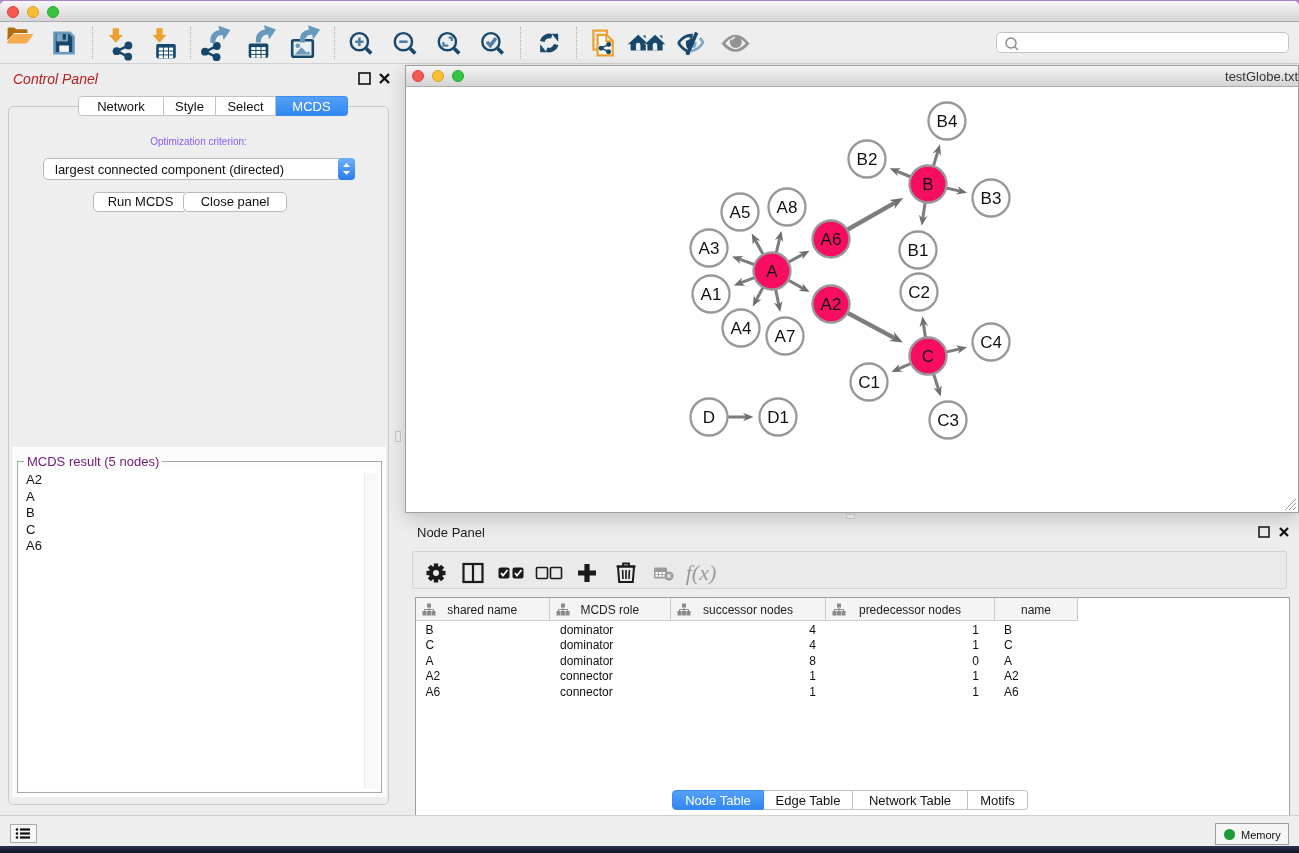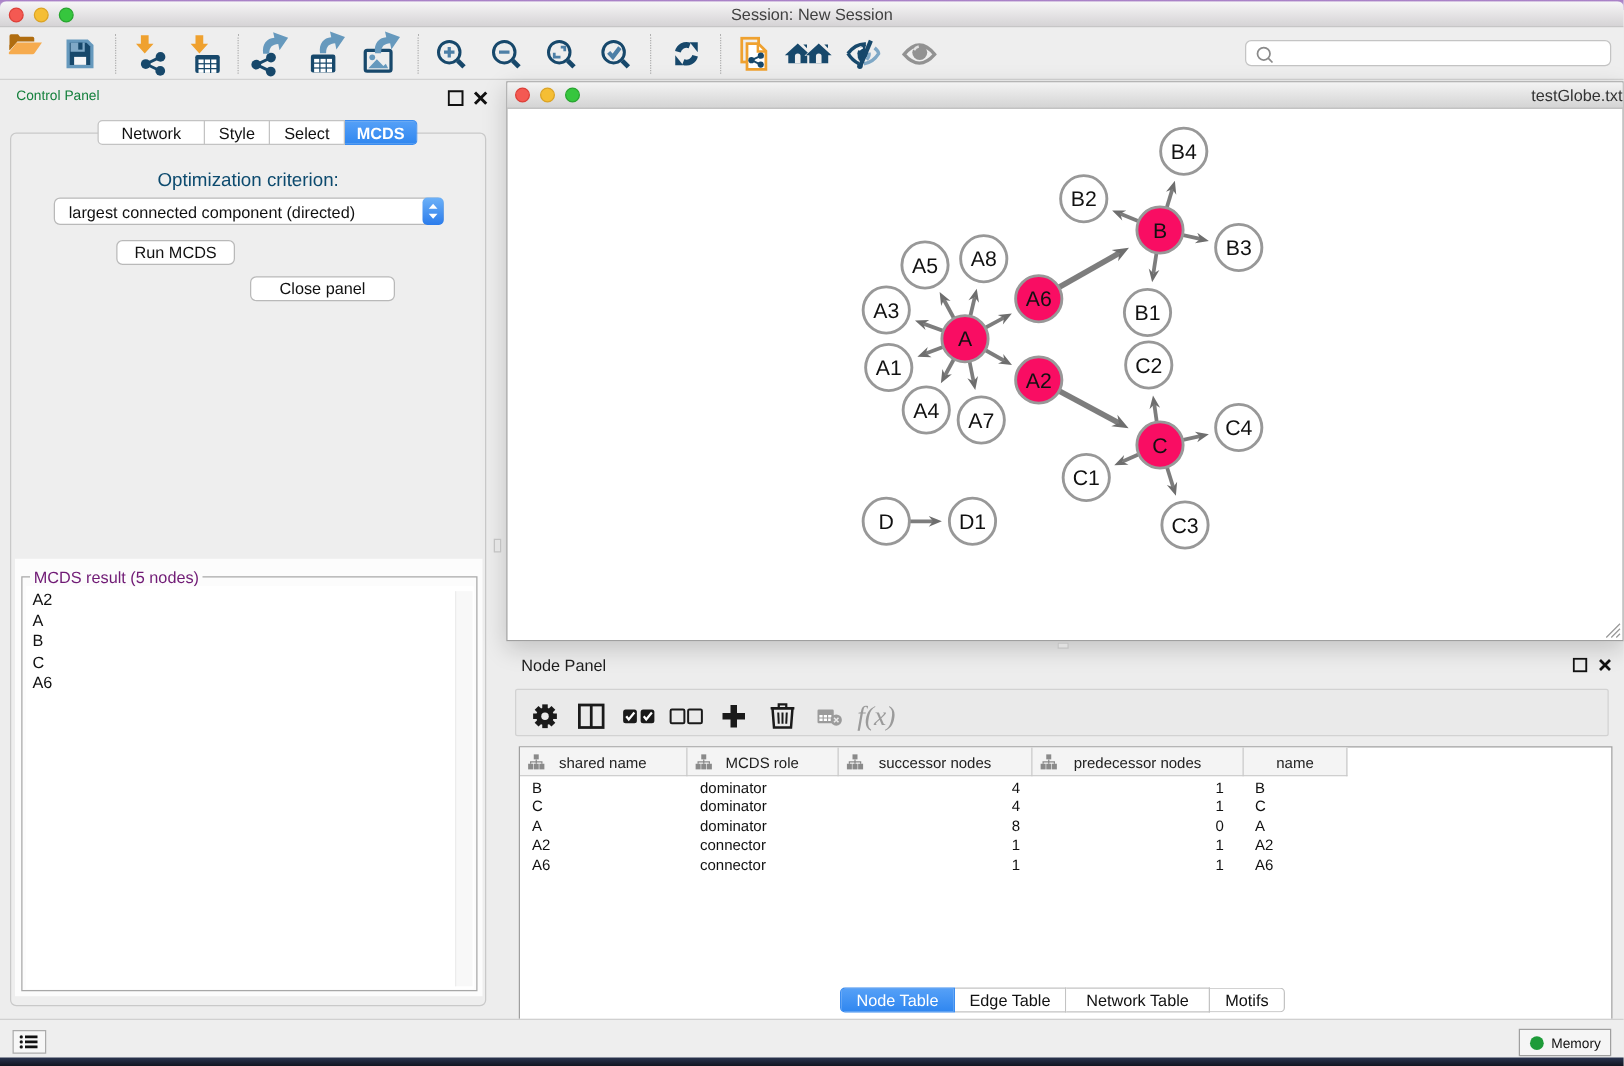--- a/index.html
+++ b/index.html
@@ -21,44 +21,44 @@
     font-size:13px; color:#404040; }
 
   
   #toolbar { left:0; top:22px; width:1299px; height:42px; background:#eeeeee; border-bottom:1px solid #d2d2d2; }
   .sep { position:absolute; top:5px; height:32px; width:0; border-left:1px dotted #b0b0b0; }
   .ticon { position:absolute; top:0; }
   #searchbox { position:absolute; left:996px; top:10px; width:293px; height:21px; background:#fff;
     border:1px solid #c4c4c4; border-radius:5px; }
 
   
-  #cpanel-title { left:13px; top:71px; font-size:11px; color:#15803d; }
+  #cpanel-title { left:13px; top:71px; font-size:14px; color:#b91c1c;font-style:italic; }
   #cpanel-body { left:8px; top:106px; width:381px; height:699px; background:#eeeeee;
     border:1px solid #c9c9c9; border-radius:5px; }
   .tabrow { position:absolute; display:flex; }
   .tab { height:20px; background:#fff; border:1px solid #c3c3c3; border-left:none;
     font-size:13px; color:#111; display:flex; align-items:center; justify-content:center; }
   .tab.first { border-left:1px solid #c3c3c3; border-radius:4px 0 0 4px; }
   .tab.last { border-radius:0 4px 4px 0; }
   .tab.sel { background:linear-gradient(#55a0f7,#3087f0); color:#fff; border-color:#3a8cf0; }
   #cp-tabs { left:78px; top:96px; }
   #cp-tabs .tab:nth-child(1){ width:86px; }
   #cp-tabs .tab:nth-child(2){ width:52px; }
   #cp-tabs .tab:nth-child(3){ width:60px; }
-  #cp-tabs .tab:nth-child(4){ width:58px;font-weight:bold; }
-  #optlabel { left:0; top:136px; width:397px; text-align:center; font-size:15px; color:#0c4a6e; }
+  #cp-tabs .tab:nth-child(4){ width:72px; }
+  #optlabel { left:0; top:136px; width:397px; text-align:center; font-size:10px; color:#8b5cf6; }
   #dropdown { left:43px; top:158px; width:312px; height:22px; background:#fff;
     border:1px solid #b9b9b9; border-radius:5px; font-size:13px; color:#111; }
   #dropdown span { position:absolute; left:11px; top:3px; }
   #dd-step { position:absolute; right:-1px; top:-1px; width:17px; height:22px; border-radius:4px;
     background:linear-gradient(#6db1f8,#2b7ceb); }
   .btn { position:absolute; height:20px; background:#fff; border:1px solid #b9b9b9; border-radius:5px;
     font-size:13px; color:#111; text-align:center; line-height:18px; }
   #btn-run { left:93px; top:192px; width:95px; }
-  #btn-close { left:200px; top:192px; width:116px;margin-top:29px; }
+  #btn-close { left:183px; top:192px; width:104px; }
   #fs-white { left:12px; top:447px; width:374px; height:350px; background:#fcfcfc; }
   #fieldset { left:17px; top:461px; width:365px; height:332px; border:1px solid #a8a8a8; }
   #fs-legend { position:absolute; left:6px; top:-8px; background:#fcfcfc; padding:0 3px; font-size:13px; color:#701a75; }
   #fs-list { position:absolute; left:3px; top:7px; width:358px; height:322px; background:#fff; }
   #fs-items { position:absolute; left:5px; top:3px; font-size:13px; color:#111; line-height:16.5px; }
   #fs-scroll { position:absolute; right:1px; top:4px; width:14px; height:316px; background:#f8f8f8; border-left:1px solid #ececec;}
 
   
   #netwin { left:405px; top:65px; width:894px; height:448px; background:#fff;
     border:1px solid #9f9f9f; box-shadow:0 6px 18px rgba(0,0,0,0.18); }
@@ -94,21 +94,20 @@
 
   #darkstrip { left:0; top:846px; width:1299px; height:7px; background:linear-gradient(#2a3450,#11141f); }
 </style>
 </head>
 <body>
 <div class="abs" id="desktop"></div>
 <div class="abs" id="titlebar">
   <div class="tl t-red"></div>
     <div class="tl t-yel"></div>
     <div class="tl t-grn"></div>
-  <div id="titletext">Session: New Session</div>
 </div>
 <div class="abs" id="toolbar">
   <div class="sep" style="left:92px"></div>
   <div class="sep" style="left:190px"></div>
   <div class="sep" style="left:334px"></div>
   <div class="sep" style="left:520px"></div>
   <div class="sep" style="left:576px"></div>
   <svg id="tb-icons" class="ticon" width="1299" height="42" viewBox="0 0 1299 42">
 <g transform="translate(19,16)">
         <path d="M-11.4 2.1 L-11.4 -9.3 Q-11.4 -10.6 -10.2 -10.6 L-4.6 -10.6 L-3 -8.7 L7.1 -8.7 Q8.4 -8.7 8.4 -7.4 L8.4 -4.9 L-5.2 -4.9 Z" fill="#b06d10"></path>

